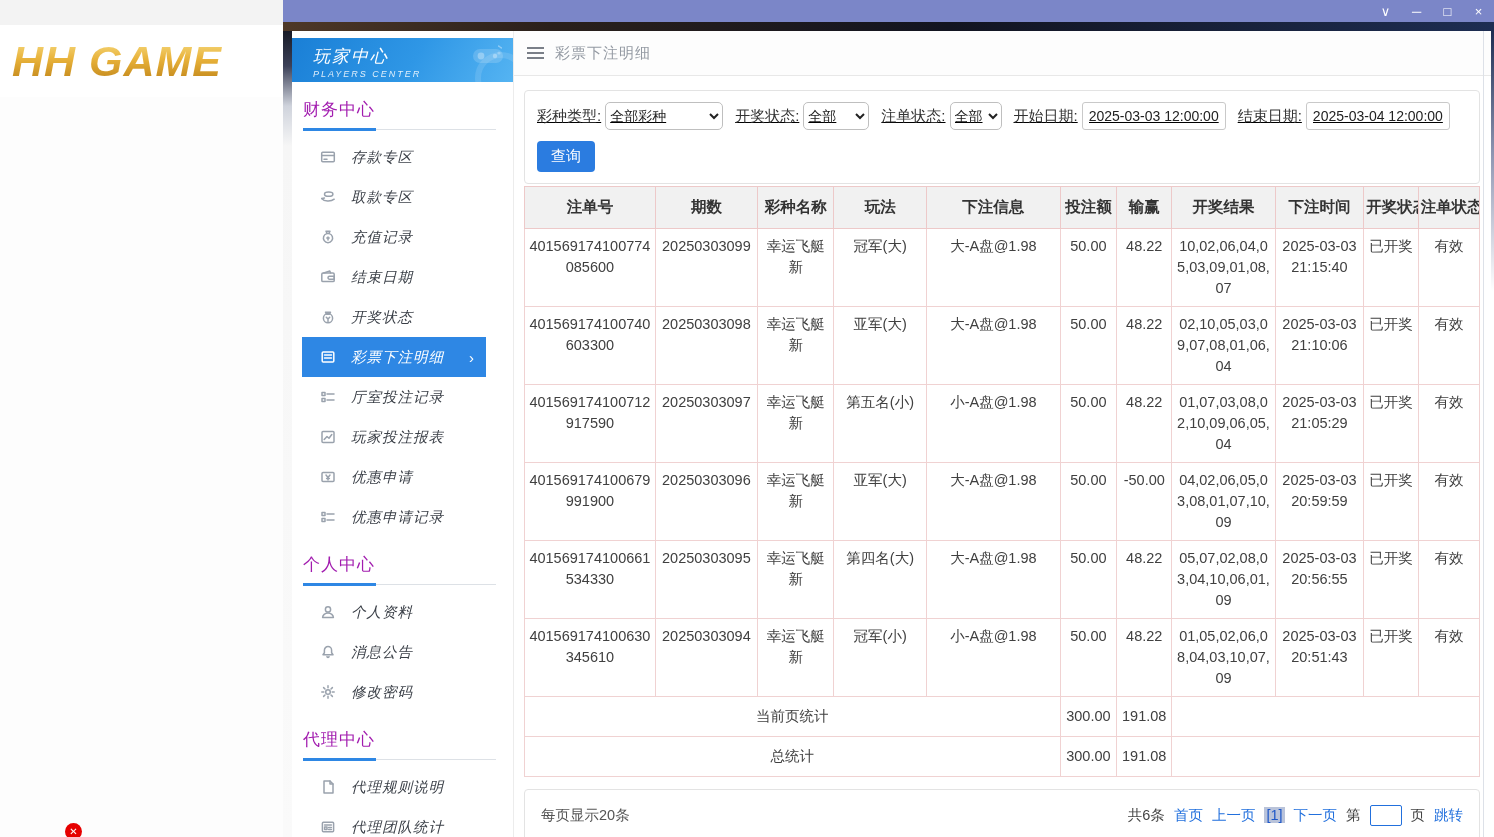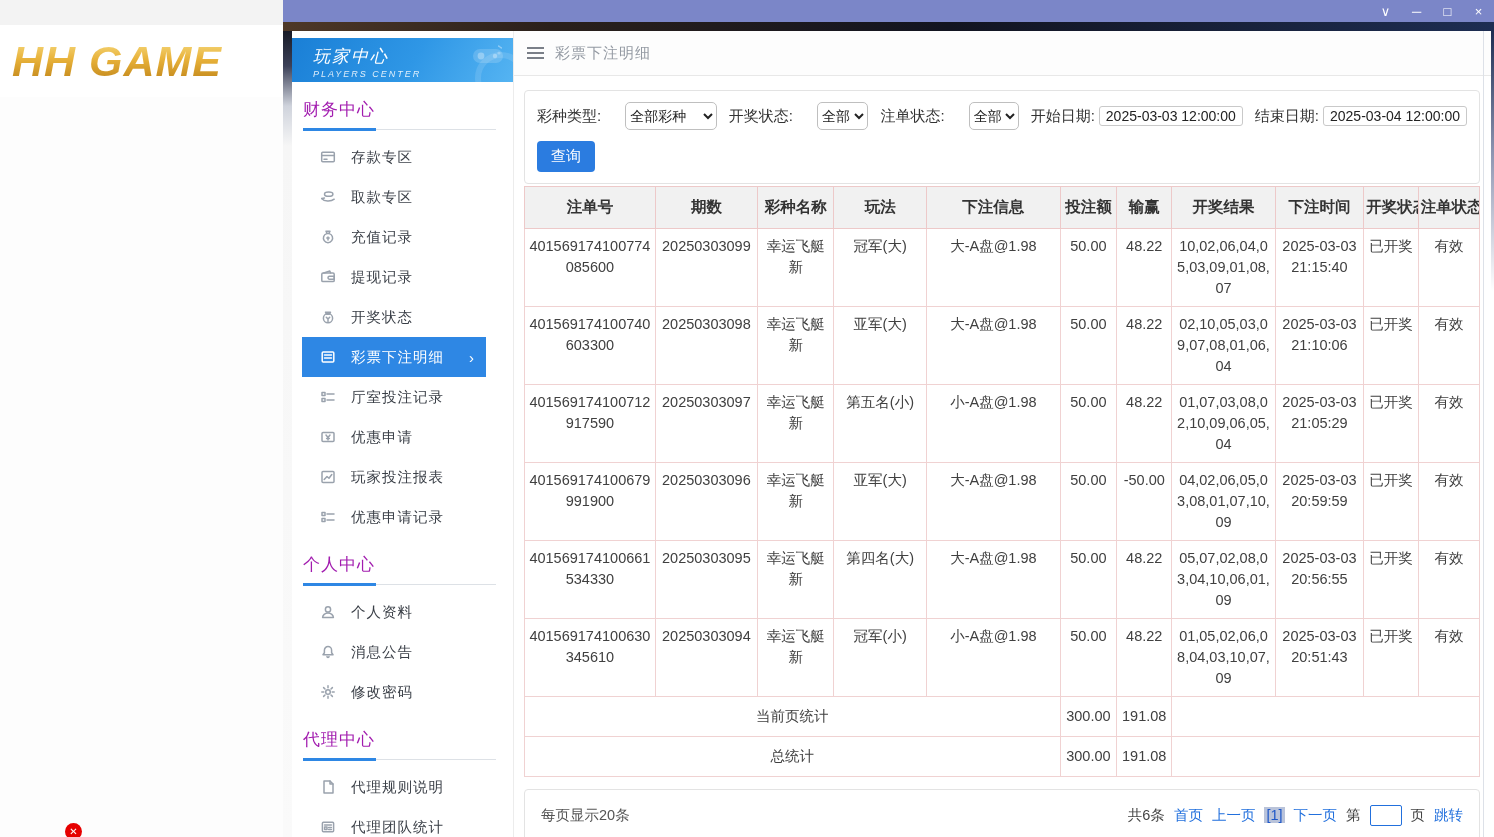--- a/index.html
+++ b/index.html
@@ -38,43 +38,43 @@
   .sidebar-header .en { color:rgba(255,255,255,.85); font-size:9px; letter-spacing:2px; margin-top:1px; }
   .gamepad { position:absolute; right:8px; top:6px; opacity:.75; }
   .deco-circle { position:absolute; right:-14px; bottom:-22px; width:52px; height:52px; border-radius:50%;
     border:6px solid rgba(255,255,255,.12); }
   .section-title { color:#a21caf; font-size:17px; margin:16px 0 7px 11px; letter-spacing:1px; }
   .section-rule { height:3px; margin:0 17px 6px 11px;
     background:linear-gradient(90deg,#2e87e4 0 38%,rgba(0,0,0,0) 38%),
                linear-gradient(180deg,rgba(0,0,0,0) 0 1px,#dde1e6 1px 2px,rgba(0,0,0,0) 2px); }
   .menu { padding:0 27px 0 10px; }
   .menu-item { height:40px; display:flex; align-items:center; padding-left:18px; gap:15px; cursor:pointer; }
-  .menu-item .lbl { font-size:14.5px; color:#3a3f47; letter-spacing:1px; }
+  .menu-item .lbl { font-size:14.5px; color:#3a3f47; letter-spacing:1px;font-style:italic; }
   .menu-item svg { flex:none; }
   .menu-item.active { background:#2e87e4; position:relative; }
   .menu-item.active .lbl { color:#fff; }
   .menu-item.active .chev { position:absolute; right:12px; color:#fff; font-size:15px; }
 
   
   .main { flex:1; border-left:1px solid #ececec; background:#fff; min-width:0; }
   .main-topbar { height:45px; background:#fdfdfd; border-bottom:1px solid #e8e8e8;
     display:flex; align-items:center; padding-left:13px; }
   .hamburger { width:17px; display:flex; flex-direction:column; gap:3px; cursor:pointer; }
   .hamburger i { height:2px; background:#7a7f88; }
   .topbar-title { margin-left:11px; font-size:15px; color:#949aa3; letter-spacing:1px; }
   .main-content { padding:14px 14px 0 10px; }
 
-  .filter-panel { border:1px solid #e3e3e3; border-radius:4px; padding:11px 12px 11px 12px; background:#fff; }
+  .filter-panel { border:1px solid #e3e3e3; border-radius:4px; padding:11px 12px 11px 12px; background:#fff;text-decoration:underline; }
   .filter-row { display:flex; align-items:center; gap:4px; flex-wrap:nowrap; }
   .filter-row .flabel { font-size:15px; color:#333; white-space:nowrap; margin-left:8px; }
   .filter-row .flabel:first-child { margin-left:0; }
   .fselect { height:28px; border:1px solid #bfbfbf; border-radius:5px; font-size:14px; color:#222;
-    font-family:inherit; background:#fff;margin-left:20px; }
+    font-family:inherit; background:#fff; }
   .fselect.wide { width:118px; } .fselect.mid { width:66px; } .fselect.narrow { width:52px; }
-  .fdate { height:20px; width:144px; border:1px solid #c9c9c9; border-radius:3px; font-size:14px;
+  .fdate { height:28px; width:144px; border:1px solid #c9c9c9; border-radius:3px; font-size:14px;
     color:#222; padding:0 6px; font-family:inherit; }
   .search-btn { margin-top:11px; background:#2b7ce0; color:#fff; border:none; border-radius:4px;
     font-size:15px; padding:6px 14px; cursor:pointer; font-family:inherit; }
 
   table.bet-table { width:100%; margin-top:2px; border-collapse:collapse; table-layout:fixed;
     border:1px solid #d9d9d9; }
   .bet-table th { background:#f1f1f1; font-size:15.5px; font-weight:700; color:#333;
     padding:10px 2px; border:1px solid #edc9c9; white-space:nowrap; overflow:hidden; }
   .bet-table td { font-size:14.5px; color:#404040; text-align:center; padding:7px 3px;
     border:1px solid #f0d2d2; word-break:break-all; line-height:1.45; vertical-align:top; }
@@ -157,21 +157,21 @@
               <path d="M8 8v3 M6.8 9h2.4"></path>
             </svg>
           <span class="lbl">充值记录</span>
         </div>
         <div class="menu-item">
           <svg width="16" height="16" viewBox="0 0 16 16" class="icon-stroke">
               <rect x="1.8" y="4" width="12.4" height="8.6" rx="1.2"></rect>
               <path d="M9.5 7.2h4.7v3H9.5a1.5 1.5 0 0 1 0-3z"></path>
               <path d="M3.8 4l6-2 .8 2"></path>
             </svg>
-          <span class="lbl">提现记录</span>
+          <span class="lbl">结束日期</span>
         </div>
         <div class="menu-item">
           <svg width="16" height="16" viewBox="0 0 16 16" class="icon-stroke">
               <circle cx="8" cy="9.2" r="4.6"></circle>
               <path d="M5.5 3.2h5l-1 2h-3z"></path>
               <path d="M6.3 8.2L8 10l1.7-1.8 M8 10v2.4"></path>
             </svg>
           <span class="lbl">开奖状态</span>
         </div>
         <div class="menu-item active">
@@ -187,31 +187,31 @@
           <svg width="16" height="16" viewBox="0 0 16 16" class="icon-stroke">
               <rect x="2" y="3.5" width="3" height="3"></rect>
               <line x1="7" y1="5" x2="14" y2="5"></line>
               <rect x="2" y="9.5" width="3" height="3"></rect>
               <line x1="7" y1="11" x2="14" y2="11"></line>
             </svg>
           <span class="lbl">厅室投注记录</span>
         </div>
         <div class="menu-item">
           <svg width="16" height="16" viewBox="0 0 16 16" class="icon-stroke">
+              <rect x="2" y="2.5" width="12" height="11" rx="1"></rect>
+              <polyline points="4.2,10.5 7,7.5 9,9.3 11.8,5.5"></polyline>
+            </svg>
+          <span class="lbl">玩家投注报表</span>
+        </div>
+        <div class="menu-item">
+          <svg width="16" height="16" viewBox="0 0 16 16" class="icon-stroke">
               <rect x="2" y="3.5" width="12" height="9" rx="1"></rect>
               <path d="M6 6l2 2.4L10 6 M8 8.4v2.6 M6.6 9.6h2.8"></path>
             </svg>
           <span class="lbl">优惠申请</span>
-        </div>
-        <div class="menu-item">
-          <svg width="16" height="16" viewBox="0 0 16 16" class="icon-stroke">
-              <rect x="2" y="2.5" width="12" height="11" rx="1"></rect>
-              <polyline points="4.2,10.5 7,7.5 9,9.3 11.8,5.5"></polyline>
-            </svg>
-          <span class="lbl">玩家投注报表</span>
         </div>
         <div class="menu-item">
           <svg width="16" height="16" viewBox="0 0 16 16" class="icon-stroke">
               <rect x="2" y="3.5" width="3" height="3"></rect>
               <line x1="7" y1="5" x2="14" y2="5"></line>
               <rect x="2" y="9.5" width="3" height="3"></rect>
               <line x1="7" y1="11" x2="14" y2="11"></line>
             </svg>
           <span class="lbl">优惠申请记录</span>
         </div>

